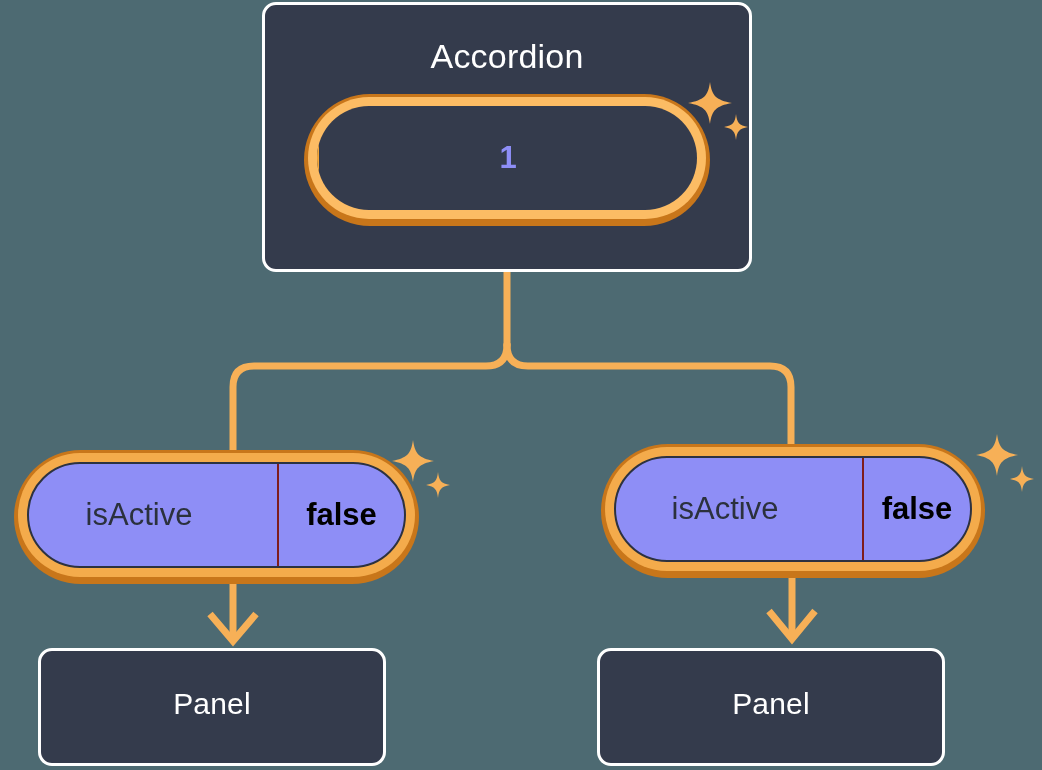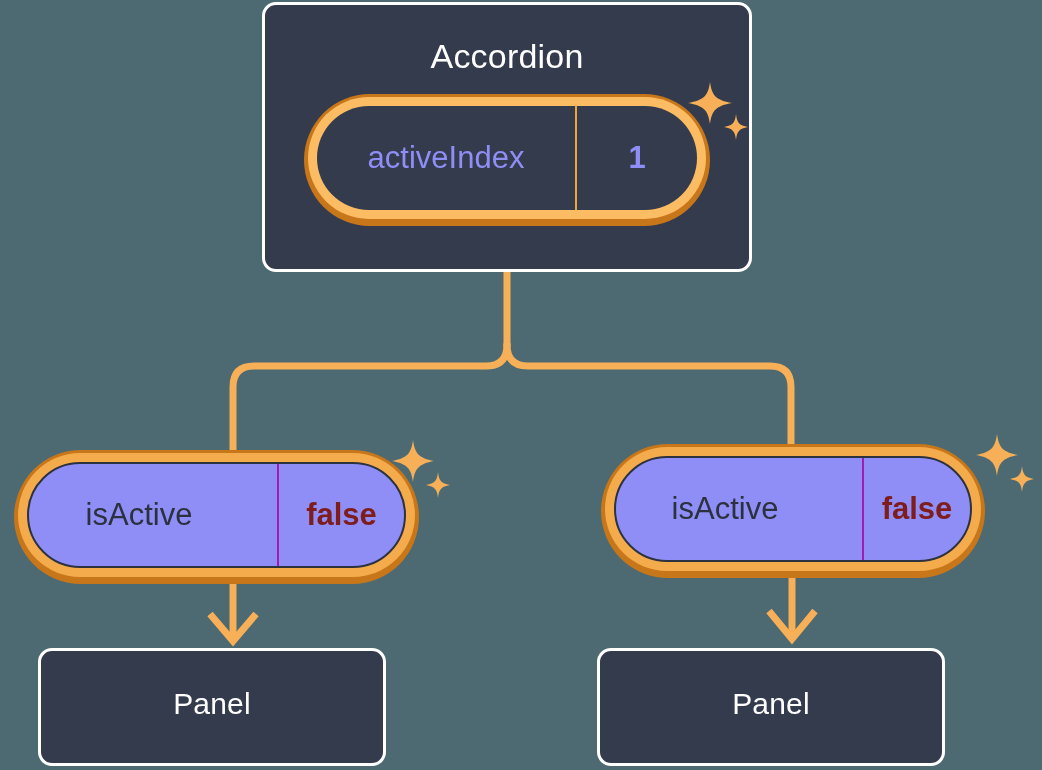--- a/index.html
+++ b/index.html
@@ -144,24 +144,24 @@
     background: #8e8ef6;
     border: 2px solid #2d3240;
     gap: 28px;
   }
   .pill-purple .pill-key {
     color: #2b313d;
     font-size: 31px;
     font-weight: 400;
   }
   .pill-purple .pill-val {
-    color: #7f1d1d;
+    color: #000000;
     font-size: 31px;
     font-weight: 700;
-    border-left: 2px solid #a21caf;
+    border-left: 2px solid #7f1d1d;
   }
 
   
   #pill-activeindex {
     left: 304px;
     top: 94px;
     width: 406px;
     height: 132px;
   }
   #pill-activeindex .pill-key { flex: 0 0 258px; }
@@ -220,21 +220,20 @@
   </svg>
 
   <div class="comp-box" id="accordion-box">
     <div class="comp-title" id="accordion-title">Accordion</div>
   </div>
 
   <div class="pill pill-dark" id="pill-activeindex">
     <span class="pill-shadow"></span>
     <span class="pill-ring"></span>
     <span class="pill-body">
-      <span class="pill-cell pill-key">activeIndex</span>
       <span class="pill-cell pill-val">1</span>
     </span>
   </div>
 
   <svg class="sparkle-group" id="sparkles-accordion" width="60" height="62" viewBox="0 0 60 62">
     <path d="M22 0 C24 14 28 18 44 21 C28 24 24 28 22 42 C20 28 16 24 0 21 C16 18 20 14 22 0 Z" fill="#f7b057"></path>
     <path d="M48 32 C49 41 51 43 60 45 C51 47 49 49 48 58 C47 49 45 47 36 45 C45 43 47 41 48 32 Z" fill="#f7b057"></path>
   </svg>
 
   <div class="pill pill-purple" id="pill-isactive-left">

